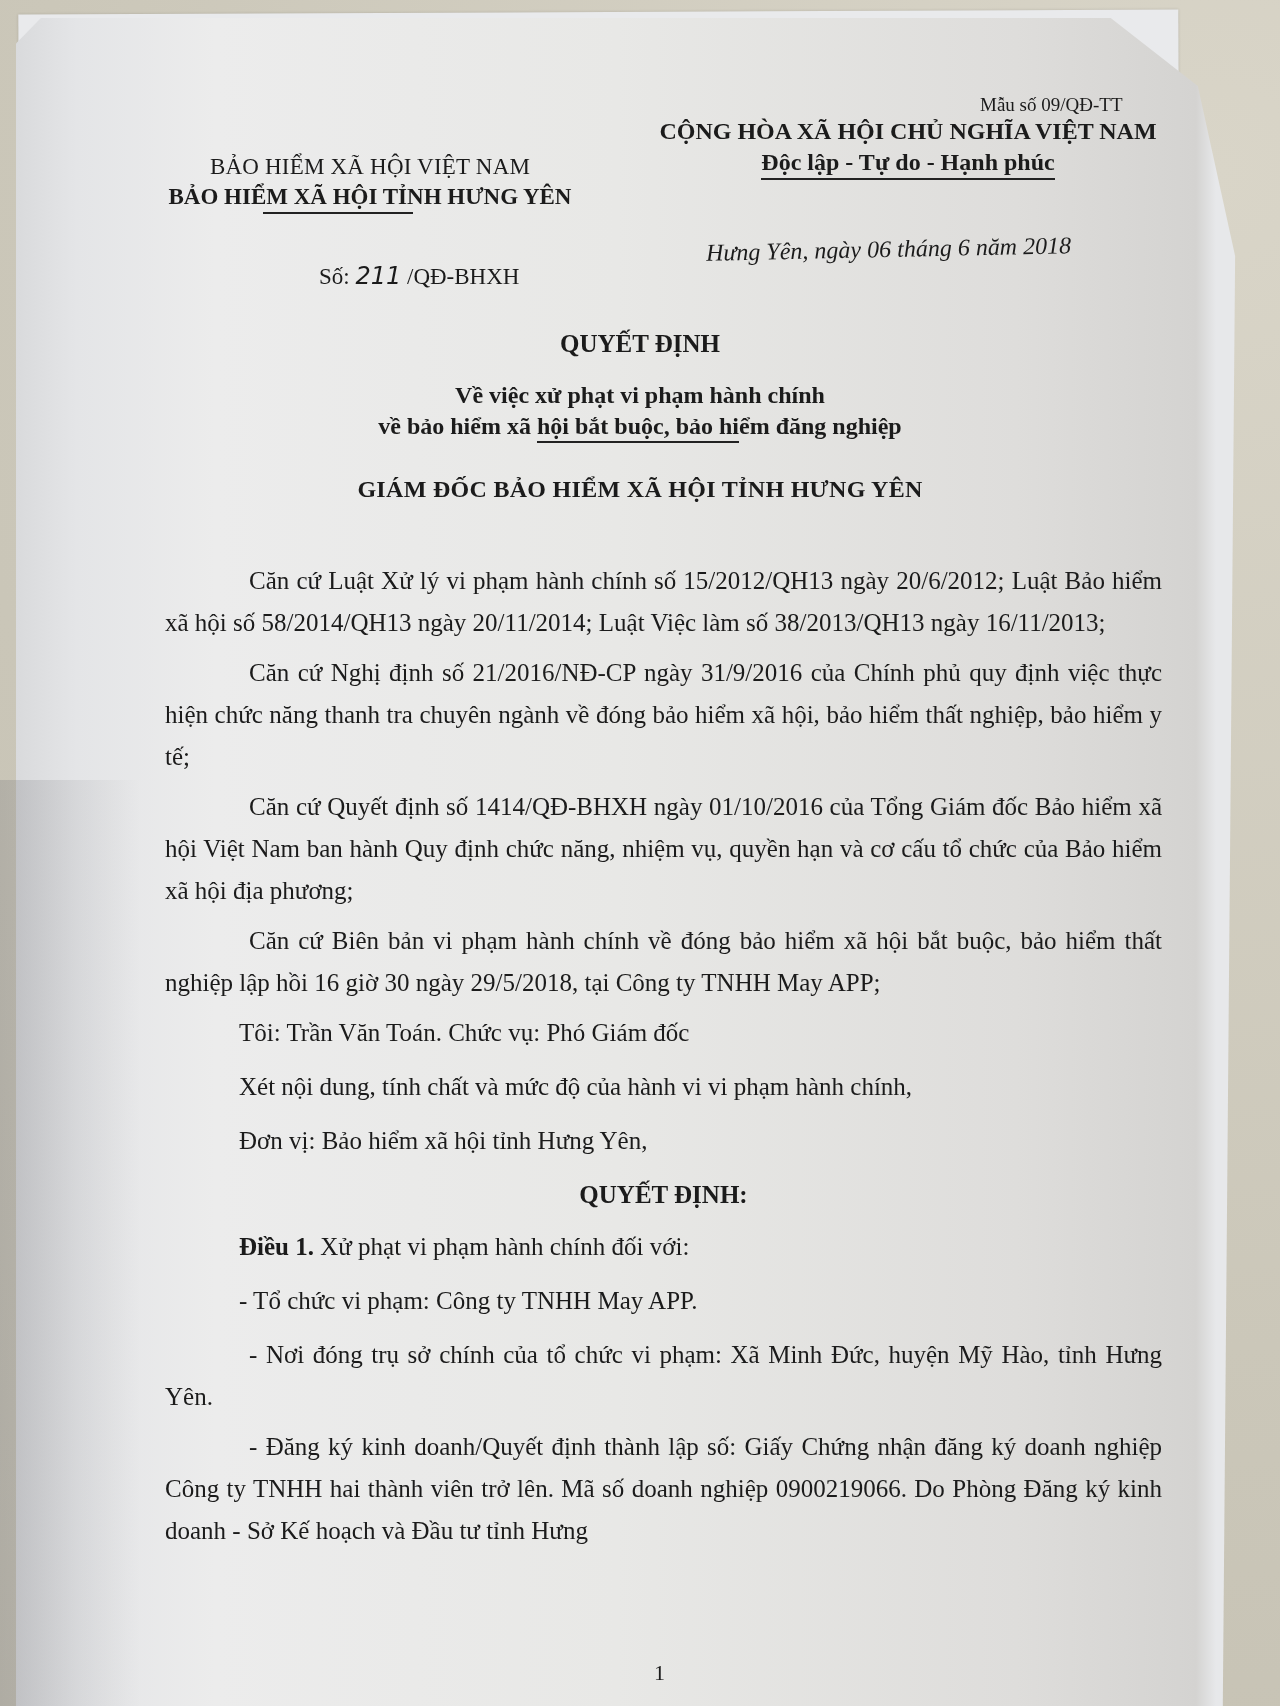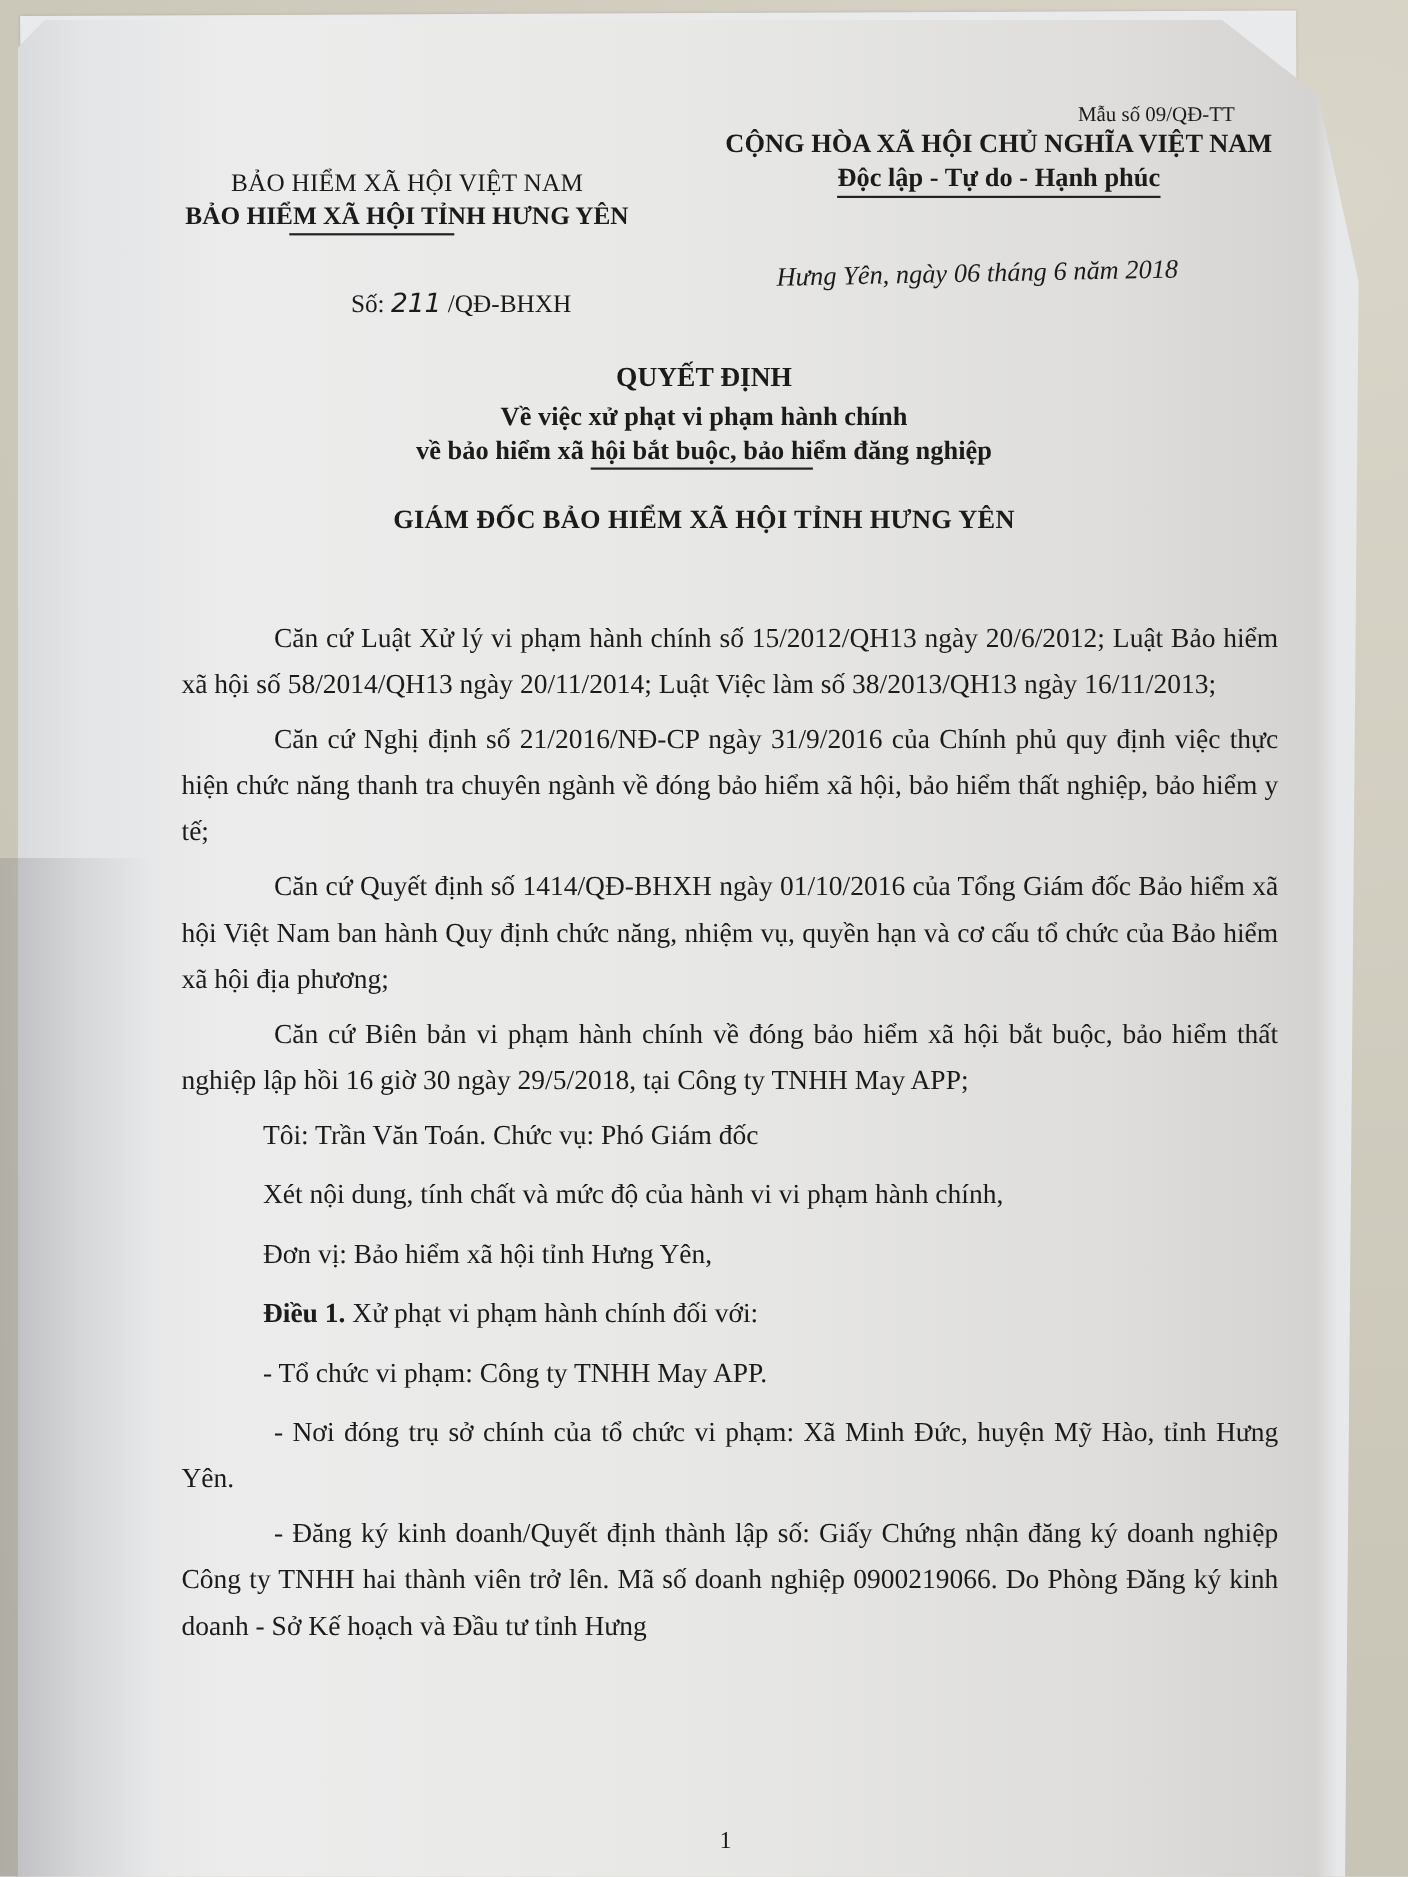--- a/index.html
+++ b/index.html
@@ -41,21 +41,21 @@
   .left-header .rule { width: 150px; height: 2px; background: #222; margin: 2px 0 0 123px; }
   .right-header { left: 628px; top: 118px; width: 560px; text-align: center; }
   .right-header .r1 { font-size: 24px; font-weight: bold; }
   .right-header .r2 { font-size: 24px; font-weight: bold; margin-top: 4px; display: inline-block; border-bottom: 2px solid #222; padding-bottom: 2px; }
   .doc-number { left: 280px; top: 262px; font-size: 23px; margin-left: 39px; }
   .doc-number .hand { font-style: italic; font-family: "DejaVu Sans", sans-serif; font-size: 24px; }
   .place-date { left: 706px; top: 236px; font-size: 24px; font-style: italic; transform: rotate(-1.2deg); }
 
   .title-block { left: 0; top: 330px; width: 1280px; text-align: center; }
   .title-block .t1 { font-size: 25px; font-weight: bold; }
-  .title-block .t2 { font-size: 24px; font-weight: bold; margin-top: 8px; }
+  .title-block .t2 { font-size: 24px; font-weight: bold; margin-top: 24px; }
   .title-block .t3 { font-size: 24px; font-weight: bold; margin-top: 4px; }
   .title-block .t3 .ul { border-bottom: 2px solid #222; padding-bottom: 2px; }
   .title-block .t4 { font-size: 24px; font-weight: bold; margin-top: 36px; letter-spacing: 0.3px; }
 
   .body { position: absolute; left: 165px; top: 560px; width: 997px; font-size: 25px; line-height: 42px; }
   .body p { margin: 0 0 8px 0; text-align: justify; text-indent: 84px; }
   .body p.noindent-line { text-indent: 74px; margin-bottom: 12px; }
   .body .decision-heading { text-align: center; font-weight: bold; font-size: 25px; text-indent: 0; margin: 0 0 10px 0; }
   .body .bold { font-weight: bold; }
 
@@ -102,20 +102,21 @@
   </div>
 
   <div class="body">
     <p>Căn cứ Luật Xử lý vi phạm hành chính số 15/2012/QH13 ngày 20/6/2012; Luật Bảo hiểm xã hội số 58/2014/QH13 ngày 20/11/2014; Luật Việc làm số 38/2013/QH13 ngày 16/11/2013;</p>
     <p>Căn cứ Nghị định số 21/2016/NĐ-CP ngày 31/9/2016 của  Chính phủ quy định việc thực hiện chức năng thanh tra chuyên ngành về đóng bảo hiểm xã hội, bảo hiểm thất nghiệp, bảo hiểm y tế;</p>
     <p>Căn cứ Quyết định số 1414/QĐ-BHXH ngày 01/10/2016 của Tổng Giám đốc Bảo hiểm xã hội Việt Nam ban hành Quy định chức năng, nhiệm vụ, quyền hạn và cơ cấu tổ chức của Bảo hiểm xã hội địa phương;</p>
     <p>Căn cứ Biên bản vi phạm hành chính về đóng bảo hiểm xã hội bắt buộc, bảo hiểm thất nghiệp lập hồi 16 giờ 30 ngày 29/5/2018, tại Công ty TNHH May APP;</p>
     <p class="noindent-line">Tôi: Trần Văn Toán.  Chức vụ: Phó Giám đốc</p>
     <p class="noindent-line">Xét nội dung, tính chất và mức độ của hành vi vi phạm hành chính,</p>
     <p class="noindent-line">Đơn vị: Bảo hiểm xã hội tỉnh Hưng Yên,</p>
+    <p class="decision-heading">QUYẾT ĐỊNH:</p>
     <p class="noindent-line">
       <span class="bold">Điều 1.</span><span> Xử phạt vi phạm hành chính đối với:</span>
     </p>
     <p class="noindent-line">- Tổ chức vi phạm: Công ty TNHH May APP.</p>
     <p>- Nơi đóng trụ sở chính của tổ chức vi phạm: Xã Minh Đức, huyện Mỹ Hào, tỉnh Hưng Yên.</p>
     <p>- Đăng ký kinh doanh/Quyết định thành lập số: Giấy Chứng nhận đăng ký doanh nghiệp Công ty TNHH hai thành viên trở lên. Mã số doanh nghiệp 0900219066. Do Phòng Đăng ký kinh doanh - Sở Kế hoạch và Đầu tư tỉnh Hưng</p>
   </div>
 
   <div class="abs page-num">1</div>
 </div>

